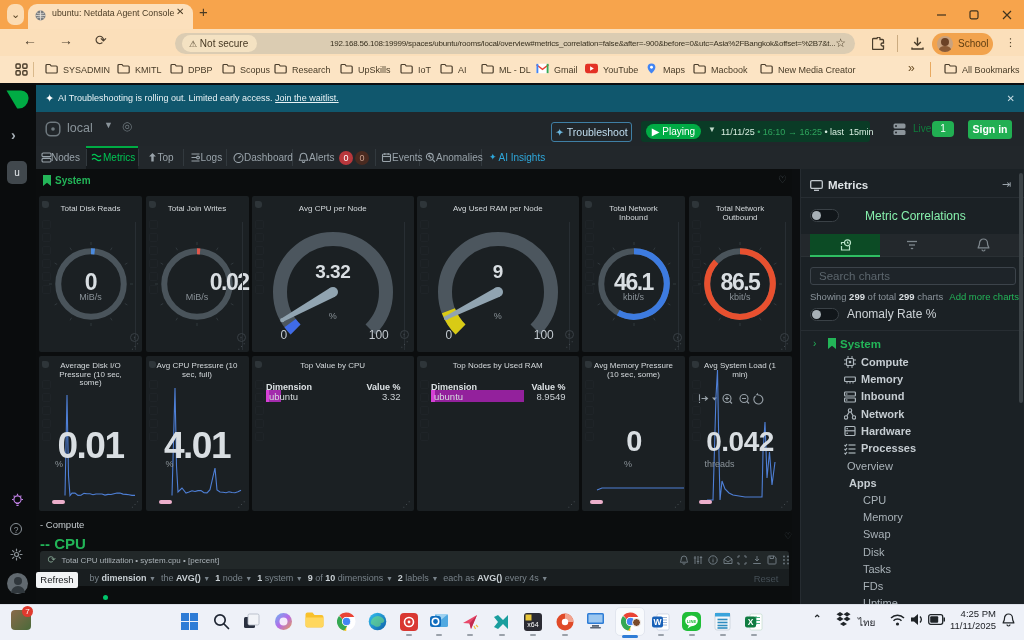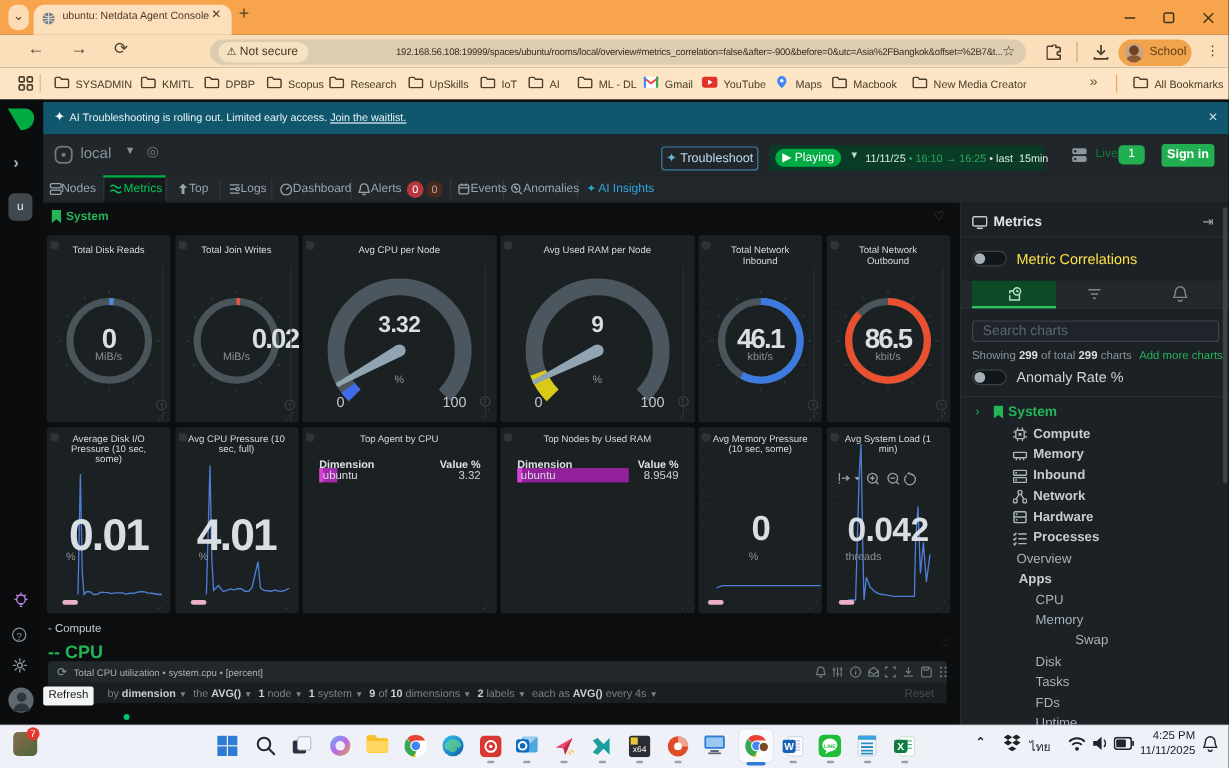--- a/index.html
+++ b/index.html
@@ -532,21 +532,21 @@
       <div class="railicons" style="left:3px; top:24px;">
         <div></div>
         <div></div>
         <div></div>
         <div></div>
         <div></div>
       </div>
       <div class="rsz" style="right:3px; bottom:2px;">⋰</div>
     </div>
 <div class="card" style="left:252px; top:273px; width:161.5px; height:155px;">
-      <div class="ctitle" style="top:6px;">Top Agent by CPU</div>
+      <div class="ctitle" style="top:6px;">Top Value by CPU</div>
       <div style="position:absolute; left:14px; top:26px; font-size:9px; font-weight:bold; color:#DCE1E4;">Dimension</div>
       <div style="position:absolute; right:13px; top:26px; font-size:9px; font-weight:bold; color:#DCE1E4;">Value %</div>
       <div style="position:absolute; left:14px; top:34px; width:15px; height:12px; background:linear-gradient(90deg,#D640D6 0px,#D640D6 3px,#A32BAC 3px);"></div>
       <div style="position:absolute; left:17px; top:35px; font-size:9.5px; color:#D6DBDE;">ubuntu</div>
       <div style="position:absolute; right:13px; top:35px; font-size:9.5px; color:#C9CFD3;">3.32</div>
       <div class="pennant" style="left:3px; top:5px;"></div>
       <div class="railicons" style="left:3px; top:24px;">
         <div></div>
         <div></div>
         <div></div>
@@ -690,21 +690,21 @@
 <svg style="position:absolute; left:9px; top:11px;" width="13" height="11" viewBox="0 0 13 11">
         <rect x="0.7" y="0.7" width="11.6" height="7.6" rx="1.2" fill="none" stroke="#C2C9CE" stroke-width="1.3"></rect>
         <line x1="4" y1="10.3" x2="9" y2="10.3" stroke="#C2C9CE" stroke-width="1.3"></line>
       </svg>
 <div style="position:absolute; left:27px; top:10px; font-size:11.5px; font-weight:bold; color:#DFE4E7;">Metrics</div>
 <div style="position:absolute; left:201px; top:9px; font-size:11px; color:#9AA3AA;">⇥</div>
 <div style="position:absolute; left:0; top:28px; width:224px; height:1px; background:#272D32;"></div>
 <div class="toggle" style="left:9px; top:40px;">
         <i></i>
       </div>
-<div style="position:absolute; left:46px; top:40px; font-size:12px; color:#fde047;">Metric Correlations</div>
+<div style="position:absolute; left:64px; top:40px; font-size:12px; color:#86efac;">Metric Correlations</div>
 <div style="position:absolute; left:0px; top:65px; width:224px; height:23px; background:#23282C; border-bottom:1px solid #2A3034;"></div>
 <div style="position:absolute; left:9px; top:65px; width:70px; height:23px; background:#0C4B25; border-bottom:2px solid #2FBE62;"></div>
 <svg style="position:absolute; left:37px; top:70px;" width="15" height="14" viewBox="0 0 15 14">
         <g fill="none" stroke="#B9E3C8" stroke-width="1.2">
           <path d="M3.5,5.5 v-2 l3,0 M11.5,6.5 v4.5 h-8 v-4"></path>
           <circle cx="9.5" cy="3.8" r="3"></circle>
           <path d="M9.5,2.5 v1.5 h1.3"></path>
         </g>
       </svg>
 <svg style="position:absolute; left:105px; top:71px;" width="12" height="11" viewBox="0 0 12 11">
@@ -791,21 +791,21 @@
           <path d="M0.5,2 l1,1 1.5,-2"></path>
           <path d="M0.5,6 l1,1 1.5,-2"></path>
           <path d="M0.5,10 l1,1 1.5,-2"></path>
         </g>
       </svg>
 <div class="treeitem" style="left:60px; top:273px;">Processes</div>
 <div class="treeplain" style="left:46px; top:290.5px;">Overview</div>
 <div class="treeitem" style="left:48px; top:307.5px;">Apps</div>
 <div class="treeplain" style="left:62px; top:324.5px;">CPU</div>
 <div class="treeplain" style="left:62px; top:342px;">Memory</div>
-<div class="treeplain" style="left:62px; top:359.3px;margin-left:33px;">Swap</div>
+<div class="treeplain" style="left:62px; top:359.3px;">Swap</div>
 <div class="treeplain" style="left:62px; top:376.5px;">Disk</div>
 <div class="treeplain" style="left:62px; top:393.7px;">Tasks</div>
 <div class="treeplain" style="left:62px; top:411px;">FDs</div>
 <div class="treeplain" style="left:62px; top:427.5px;">Uptime</div>
 <div style="position:absolute; left:218px; top:4px; width:4px; height:230px; background:#3C4347; border-radius:2px;"></div>
 </div>
 </div>
 
 <div id="taskbar" class="abs"></div>
 <div style="position:absolute; left:11px; top:610px; width:20px; height:20px; border-radius:4px; background:linear-gradient(135deg,#8A6A4A,#4A6A3A);"></div>

